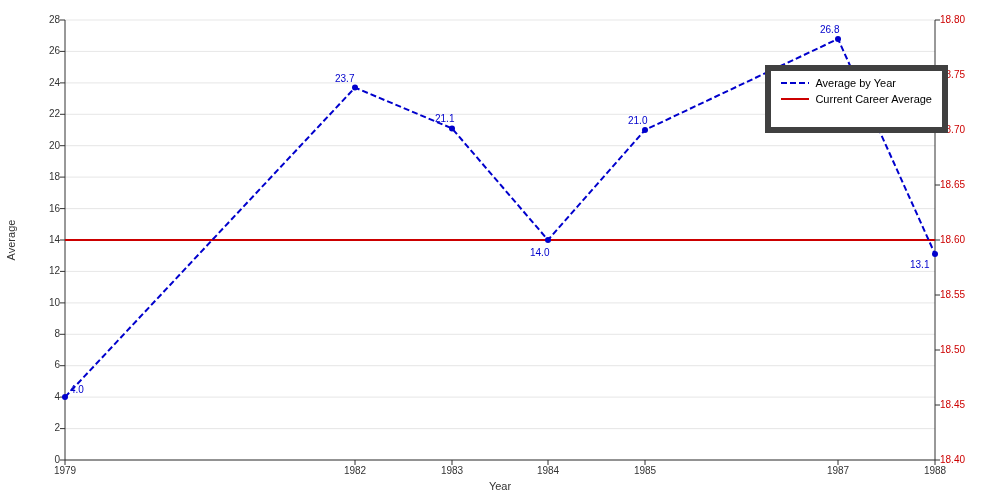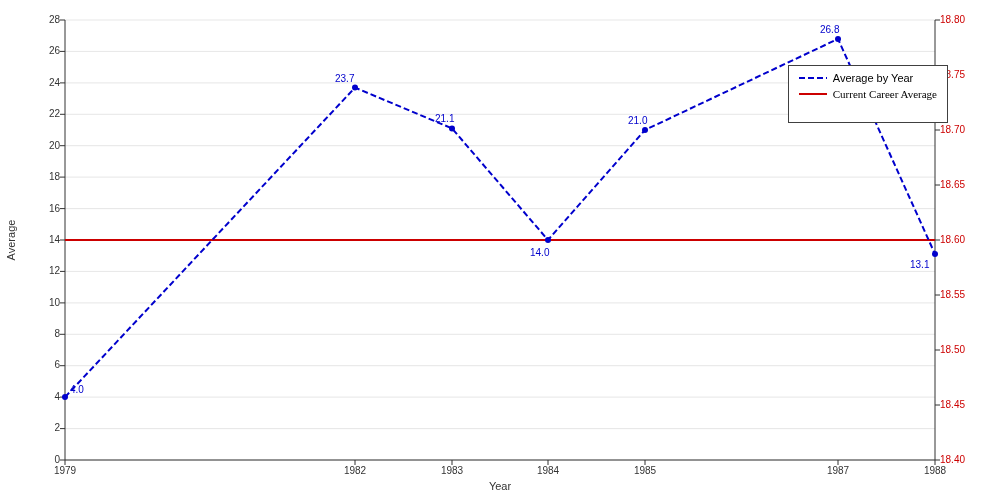--- a/index.html
+++ b/index.html
@@ -17,31 +17,31 @@
       background: #fff;
     }
     svg {
       position: absolute;
       top: 0; left: 0;
     }
     .legend-box {
       position: absolute;
       top: 65px;
       right: 52px;
-      border: 1px solid #404040;
+      border: 6px solid #404040;
       background: #fff;
       padding: 6px 10px;
       font-size: 11px;
     }
     .legend-item {
       display: flex;
       align-items: center;
       margin-bottom: 4px;
     }
-    .legend-item:last-child { margin-bottom: 16px; font-family: Liberation Serif, serif; }
+    .legend-item:last-child { margin-bottom: 16px; }
     .legend-line {
       width: 28px;
       height: 2px;
       margin-right: 6px;
       display: inline-block;
     }
   </style>
 </head>
 <body>
 

